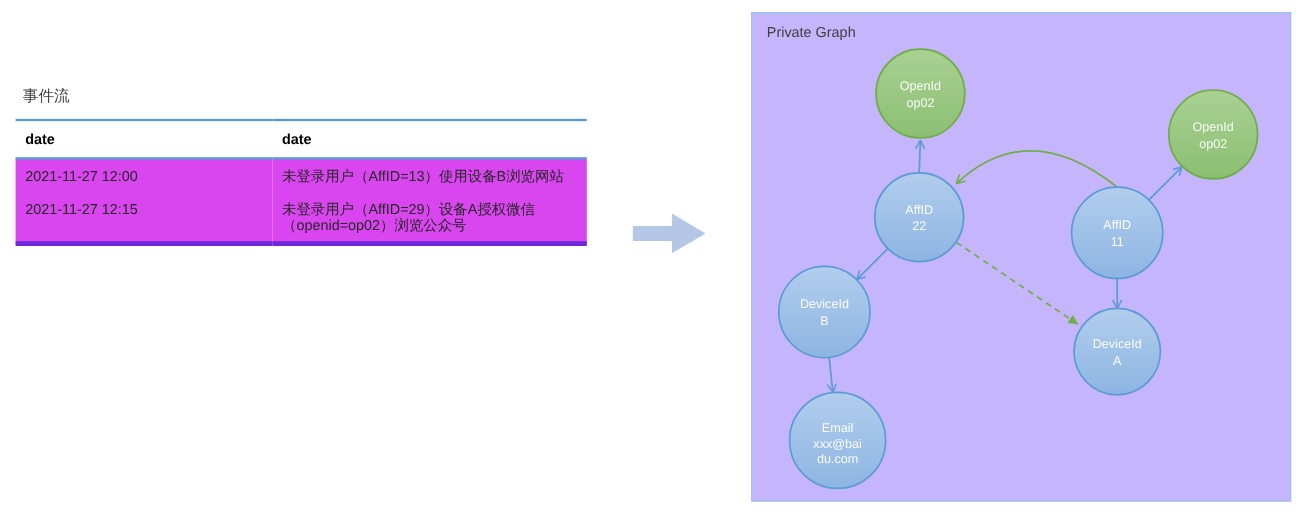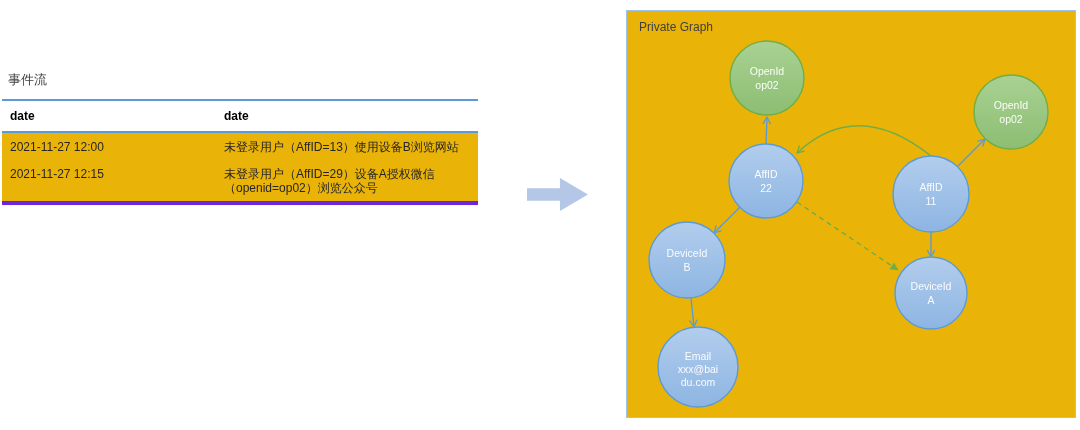--- a/index.html
+++ b/index.html
@@ -2,49 +2,49 @@
 <html><head>
 <meta charset="utf-8">
 <style>
   html,body{margin:0;padding:0;}
   body{
     width:1080px;height:430px;position:relative;background:#ffffff;overflow:hidden;
     font-family:"Liberation Sans","DejaVu Sans",sans-serif;
   }
 
   
-  .event-panel{position:absolute;left:2px;top:72px;width:476px;}
+  .event-panel{position:absolute;left:13px;top:72px;width:476px;}
   .table-title{font-size:13px;color:#3f3f3f;margin:0 0 11px 6px;line-height:16px;}
   table.events{
     width:476px;border-collapse:collapse;table-layout:fixed;
     border-top:2px solid #5B9BD5;border-bottom:4px solid #6d28d9;
     font-size:12px;color:#262626;
   }
   table.events col.c-date{width:214px;}
   table.events col.c-event{width:262px;}
   table.events th{
     text-align:left;font-weight:bold;color:#000;font-size:12px;
     padding:8px 4px 8px 8px;border-bottom:2px solid #5B9BD5;line-height:14px;
   }
   table.events td{
     vertical-align:top;padding:7px 4px 6px 8px;line-height:14px;
   }
-  table.events tr.shaded{background:#eab308;margin-top:45px;}
+  table.events tr.shaded{background:#d946ef;margin-top:45px;}
   td.event-cell{white-space:pre-line;}
 
   
   .flow-arrow{
     position:absolute;left:527px;top:178px;width:61px;height:33px;background:#B4C7E7;
     clip-path:polygon(0 31%,54% 31%,54% 0,100% 50%,54% 100%,54% 69%,0 69%);
   }
 
   
   .graph-panel{
     position:absolute;left:626px;top:10px;width:448px;height:406px;
-    border:1px solid #9DC3E6;background:#eab308;text-decoration:underline;
+    border:1px solid #9DC3E6;background:#c4b5fd;text-decoration:underline;
   }
   .graph-title{position:absolute;left:12px;top:9px;font-size:12px;color:#404040;}
   .graph-canvas{position:absolute;left:0;top:0;}
   .node-label{
     font-family:"Liberation Sans","DejaVu Sans",sans-serif;
     font-size:10.5px;fill:#ffffff;text-anchor:middle;opacity:.95;
   }
   .edge{fill:none;stroke-width:1.4px;}
   .edge.blue{stroke:#5B9BD5;}
   .edge.green{stroke:#70AD47;}

